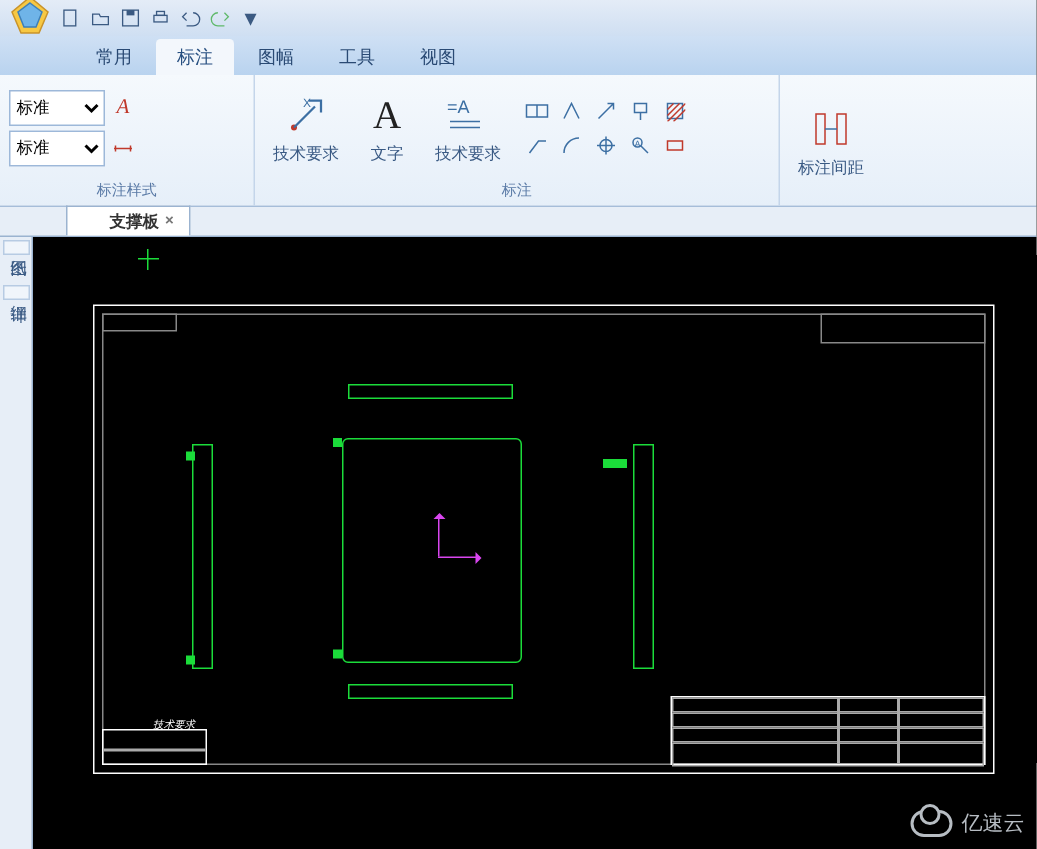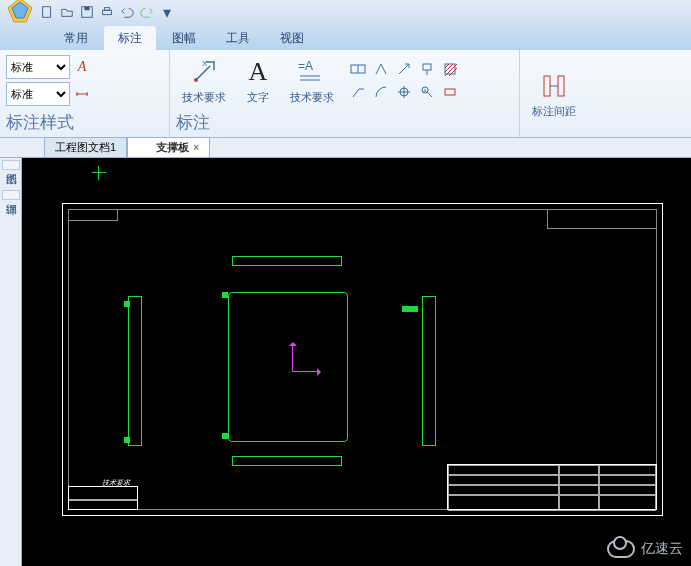--- a/index.html
+++ b/index.html
@@ -13,21 +13,21 @@
 
 
 .tabrow { height: 26px; background: linear-gradient(#cfe0f4,#b9d3ef); display: flex; align-items: flex-end; padding-left: 50px; gap: 2px; }
 .tab { padding: 4px 14px 3px; font-size: 12px; color: #2a4a74; border-top-left-radius: 3px; border-top-right-radius: 3px; cursor: pointer; }
 .tab.active { background: #f3f7fc; color: #274f80; }
 
 
 .ribbon { height: 88px; background: linear-gradient(#f5f9fd,#e6eff9); border-bottom: 1px solid #a6bdd9; display: flex; }
 .group { border-right: 1px solid #c4d5ea; display: flex; flex-direction: column; padding: 2px 6px 0; }
 .group-body { flex: 1; display: flex; align-items: center; gap: 4px; }
-.group-label { font-size: 17px; color: #5a7aa6; padding: 2px 0 3px; }
+.group-label { text-align: center; font-size: 10px; color: #5a7aa6; padding: 2px 0 3px; }
 .big-btn { display: flex; flex-direction: column; align-items: center; gap: 2px; padding: 2px 6px; cursor: pointer; border-radius: 3px; }
 .big-btn .ic { width: 32px; height: 32px; display: flex; align-items: center; justify-content: center; }
 .big-btn .lbl { font-size: 11px; color: #3a5a84; white-space: nowrap; }
 .small-btn { width: 20px; height: 20px; display: flex; align-items: center; justify-content: center; cursor: pointer; border-radius: 2px; }
 .combo { display: flex; align-items: center; gap: 2px; }
 .combo select { font-size: 11px; height: 24px; width: 64px; border: 1px solid #9db8d9; background: #fff; }
 .stack { display: flex; flex-direction: column; gap: 3px; }
 .row { display: flex; gap: 3px; }
 
 
@@ -244,23 +244,20 @@
               <path d="M12 16h8" stroke="#3c6fa3"></path>
             </svg>
           </div>
         <div class="lbl">标注间距</div>
       </div>
     </div>
   </div>
 </div>
 
 <div class="doctabs">
-  <div class="doctab">
-      <span>工程图文档1</span>
-    </div>
   <div class="doctab active">
       <span>支撑板</span>
       <span class="x">×</span>
     </div>
 </div>
 
 <div class="workspace">
   <div class="sidebar">
     <div class="side-item">图纸</div>
     <div class="side-item">详细</div>

